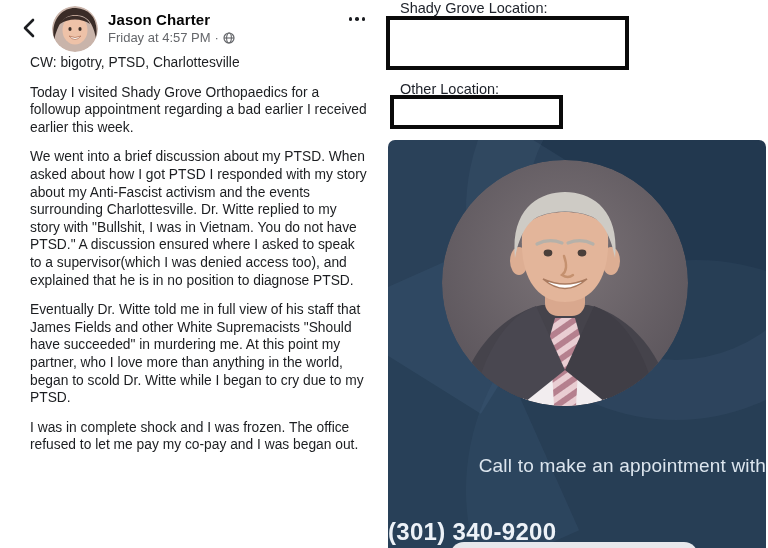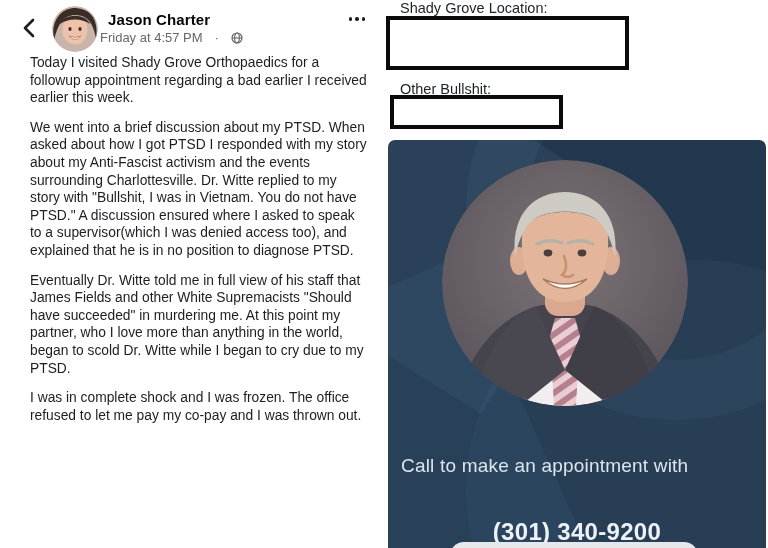--- a/index.html
+++ b/index.html
@@ -9,21 +9,21 @@
     position: relative; width: 768px; height: 548px;
     background: #5eead4; overflow: hidden; text-decoration: underline;
   }
 
   
   .post-col { position: absolute; left: 0; top: 0; width: 384px; height: 548px; background: #fff; }
 
   .back-btn { position: absolute; left: 22px; top: 16px; width: 22px; height: 24px; cursor: pointer; display: flex; align-items: center; }
   .avatar { position: absolute; left: 52px; top: 6px; width: 46px; height: 46px; border-radius: 50%; overflow: hidden; cursor: pointer; }
   .author-name { position: absolute; left: 108px; top: 11px; font-size: 15px; font-weight: 700; color: #050505; letter-spacing: .1px; cursor: pointer; }
-  .meta-row { position: absolute; left: 100px; top: 30px; display: flex; align-items: center; gap: 12px; font-size: 13px; color: #65676b; }
+  .meta-row { position: absolute; left: 108px; top: 30px; display: flex; align-items: center; gap: 4px; font-size: 13px; color: #65676b; }
   .more-btn { position: absolute; left: 344px; top: 10px; width: 26px; height: 18px; display: flex; align-items: center; justify-content: center; gap: 3px; cursor: pointer; }
   .more-btn i { width: 3.5px; height: 3.5px; border-radius: 50%; background: #1b1d21; }
 
   .post-body { position: absolute; left: 30px; top: 54px; width: 338px; color: #1c1e21; font-size: 13.8px; line-height: 17.6px; }
   .post-body p { margin-bottom: 12px; }
 
   
   .right-col { position: absolute; left: 384px; top: 0; width: 384px; height: 548px; background: #fff; }
   .loc-label { position: absolute; font-size: 14.5px; color: #1d2129; }
   .loc-label.l1 { left: 16px; top: 0px; }
@@ -38,24 +38,24 @@
     background: #22384f; border-radius: 7px 7px 0 0; overflow: hidden;
   }
   .decor { position: absolute; pointer-events: none; }
   .decor.tri1 { left: -60px; top: -30px; width: 240px; height: 260px; background: rgba(150,185,220,0.07); transform: rotate(32deg); }
   .decor.tri2 { left: -90px; top: 150px; width: 230px; height: 300px; background: rgba(120,160,200,0.08); transform: rotate(-24deg); }
   .decor.wave1 { right: -120px; top: -140px; width: 420px; height: 420px; border-radius: 50%; box-shadow: inset 0 0 0 60px rgba(160,190,220,0.06); }
   .decor.wave2 { right: -160px; top: 120px; width: 460px; height: 460px; border-radius: 50%; background: rgba(140,175,210,0.05); }
 
   .doctor-photo { position: absolute; left: 54px; top: 20px; width: 246px; height: 246px; border-radius: 50%; overflow: hidden; }
 
-  .cta { position: absolute; left: 0; width: 100%; text-align: left; color: #dce5ee; font-size: 19px; letter-spacing: .2px; padding-left: 13px; }
+  .cta { position: absolute; left: 0; width: 100%; text-align: right; color: #dce5ee; font-size: 19px; letter-spacing: .2px; padding-left: 13px; }
   .cta.line1 { top: 315px; }
   .cta.line2 { top: 343px; }
-  .phone { position: absolute; left: 0; top: 378px; width: 100%; text-align: center; color: #edf2f8; font-size: 24px; font-weight: 600; letter-spacing: .3px; }
+  .phone { position: absolute; left: 0; top: 378px; width: 100%; color: #edf2f8; font-size: 24px; font-weight: 600; letter-spacing: .3px; }
   .pill { position: absolute; left: 62px; top: 402px; width: 248px; height: 30px; border-radius: 14px; background: #e7e8ec; }
 </style>
 </head>
 <body>
 
 <div id="frame">
 
   <div class="post-col">
 
     <div class="back-btn">
@@ -95,34 +95,35 @@
       </svg>
     </div>
 
     <div class="more-btn">
       <i></i>
         <i></i>
         <i></i>
     </div>
 
     <div class="post-body">
+      <p>CW: bigotry, PTSD, Charlottesville</p>
       <p>Today I visited Shady Grove Orthopaedics for a followup appointment regarding a bad earlier I received earlier this week.</p>
       <p>We went into a brief discussion about my PTSD. When asked about how I got PTSD I responded with my story about my Anti-Fascist activism and the events surrounding Charlottesville. Dr. Witte replied to my story with "Bullshit, I was in Vietnam. You do not have PTSD." A discussion ensured where I asked to speak to a supervisor(which I was denied access too), and explained that he is in no position to diagnose PTSD.</p>
       <p>Eventually Dr. Witte told me in full view of his staff that James Fields and other White Supremacists "Should have succeeded" in murdering me. At this point my partner, who I love more than anything in the world, began to scold Dr. Witte while I began to cry due to my PTSD.</p>
-      <p>I was in complete shock and I was frozen. The office refused to let me pay my co-pay and I was thrown out.</p>
+      <p>I was in complete shock and I was frozen. The office refused to let me pay my co-pay and I was began out.</p>
 
     </div>
   </div>
 
   <div class="right-col">
 
     <div class="loc-label l1">Shady Grove Location:</div>
     <div class="redact-box b1"></div>
 
-    <div class="loc-label l2">Other Bullshit:</div>
+    <div class="loc-label l2">Other Location:</div>
     <div class="redact-box b2"></div>
 
     <div class="ad-card">
       <div class="decor tri1"></div>
       <div class="decor tri2"></div>
       <div class="decor wave1"></div>
       <div class="decor wave2"></div>
 
       <div class="doctor-photo">
         <svg width="246" height="246" viewBox="0 0 246 246">

